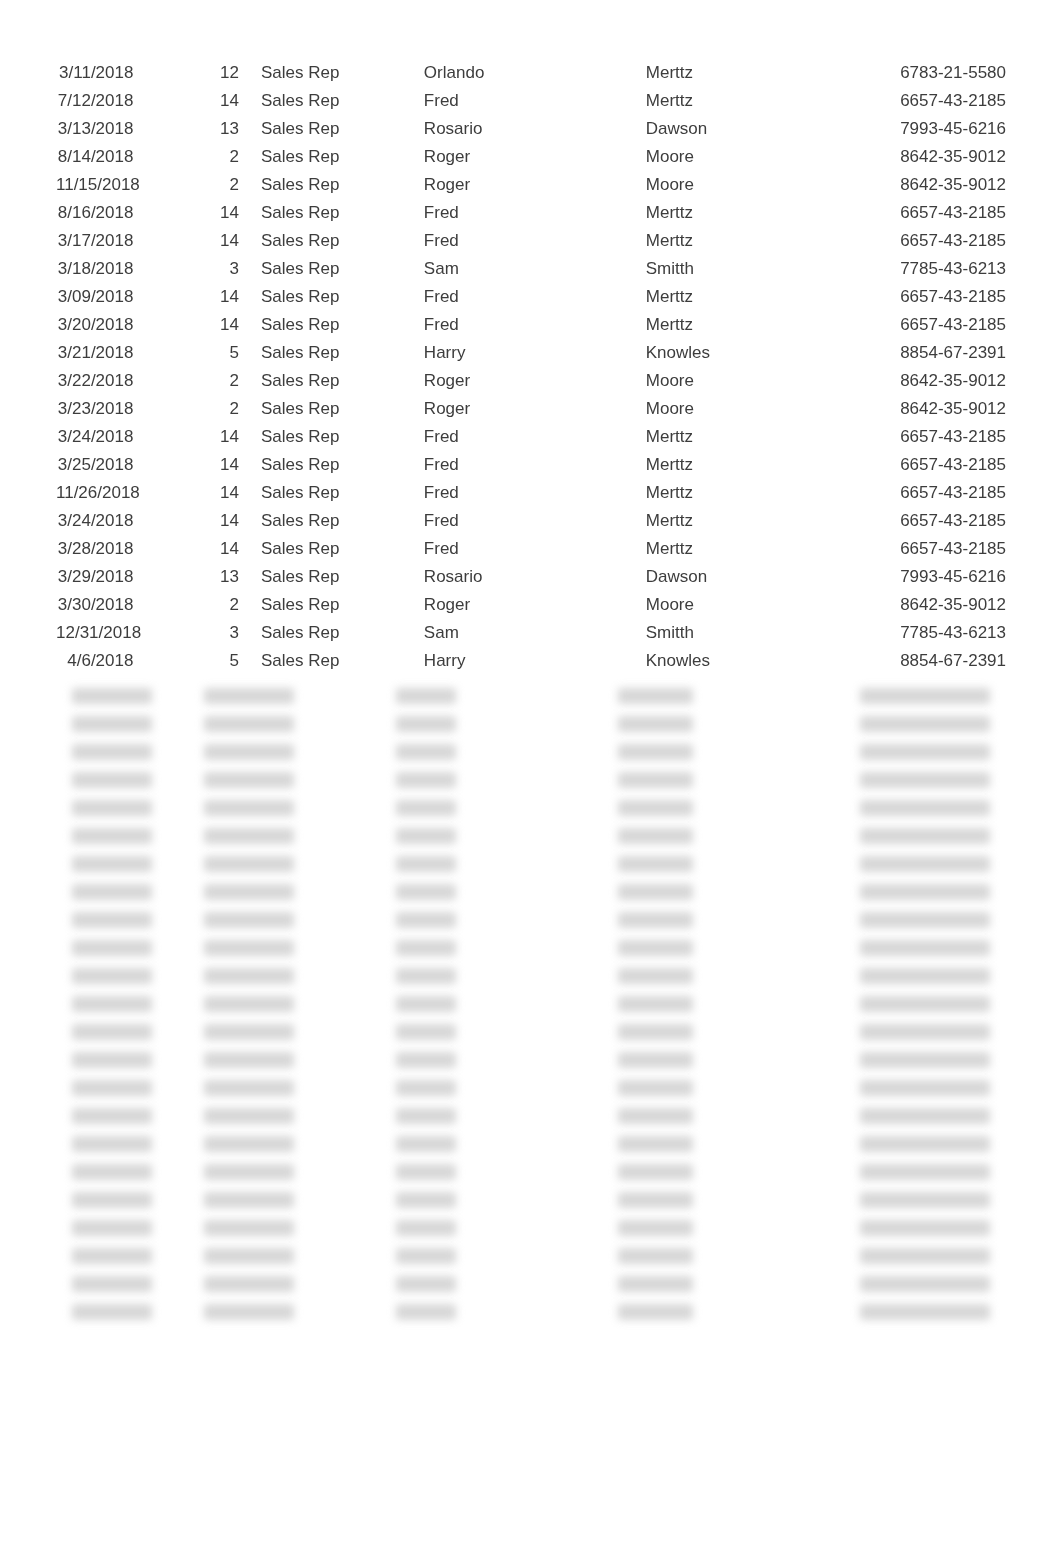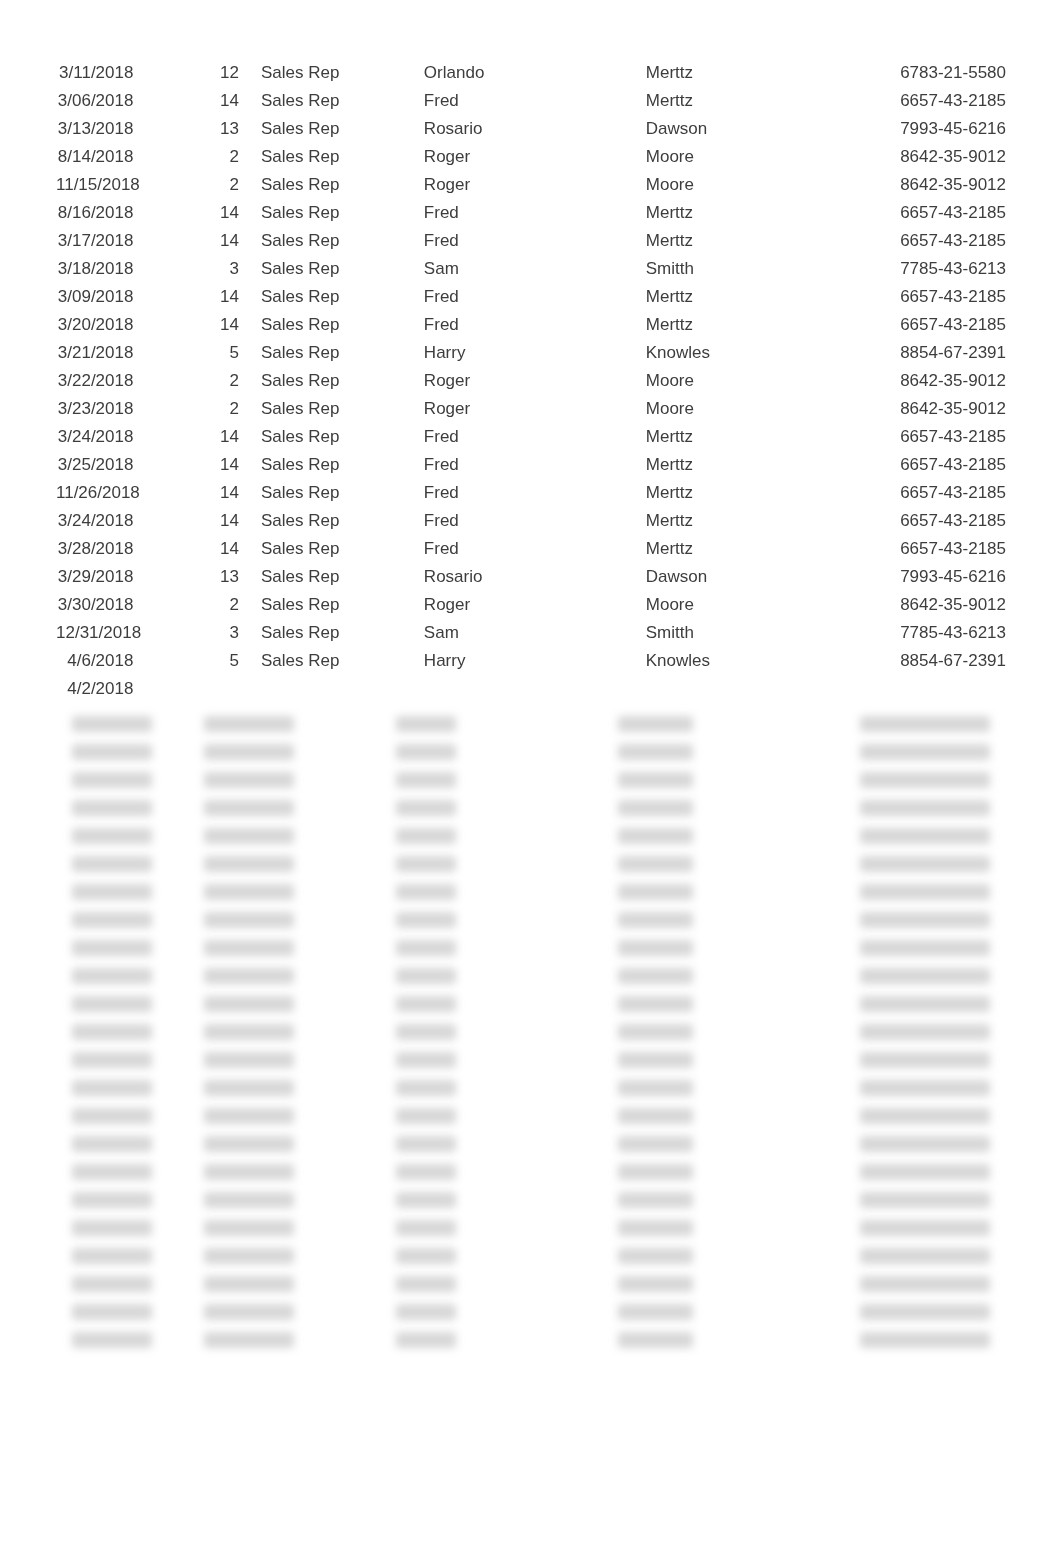--- a/index.html
+++ b/index.html
@@ -90,21 +90,21 @@
   <div id="rows-container">
       <div class="row">
         <div class="cell col-date">3/11/2018</div>
         <div class="cell col-num">12</div>
         <div class="cell col-role">Sales Rep</div>
         <div class="cell col-first">Orlando</div>
         <div class="cell col-last">Merttz</div>
         <div class="cell col-id">6783-21-5580</div>
       </div>
       <div class="row">
-        <div class="cell col-date">3/06/2018</div>
+        <div class="cell col-date">7/12/2018</div>
         <div class="cell col-num">14</div>
         <div class="cell col-role">Sales Rep</div>
         <div class="cell col-first">Fred</div>
         <div class="cell col-last">Merttz</div>
         <div class="cell col-id">6657-43-2185</div>
       </div>
       <div class="row">
         <div class="cell col-date">3/13/2018</div>
         <div class="cell col-num">13</div>
         <div class="cell col-role">Sales Rep</div>
@@ -256,28 +256,20 @@
         <div class="cell col-last">Smitth</div>
         <div class="cell col-id">7785-43-6213</div>
       </div>
       <div class="row">
         <div class="cell col-date">4/6/2018</div>
         <div class="cell col-num">5</div>
         <div class="cell col-role">Sales Rep</div>
         <div class="cell col-first">Harry</div>
         <div class="cell col-last">Knowles</div>
         <div class="cell col-id">8854-67-2391</div>
-      </div>
-      <div class="row">
-        <div class="cell col-date">4/2/2018</div>
-        <div class="cell col-num"></div>
-        <div class="cell col-role"></div>
-        <div class="cell col-first"></div>
-        <div class="cell col-last"></div>
-        <div class="cell col-id"></div>
       </div>
     </div>
   <div id="blur-container" class="blurred-area">
       <div class="blur-row">
         <div class="blur-cell blur-date">
           <div class="blur-block"></div>
         </div>
         <div class="blur-cell blur-role">
           <div class="blur-block"></div>
         </div>

